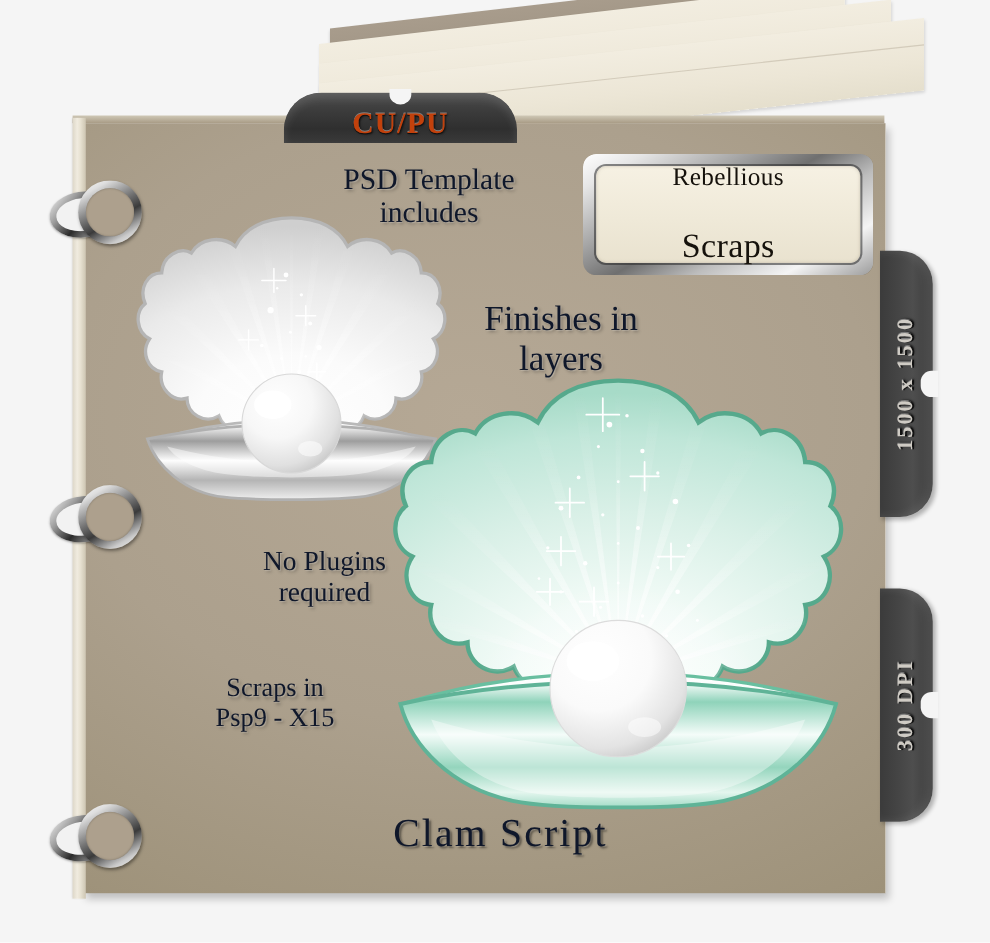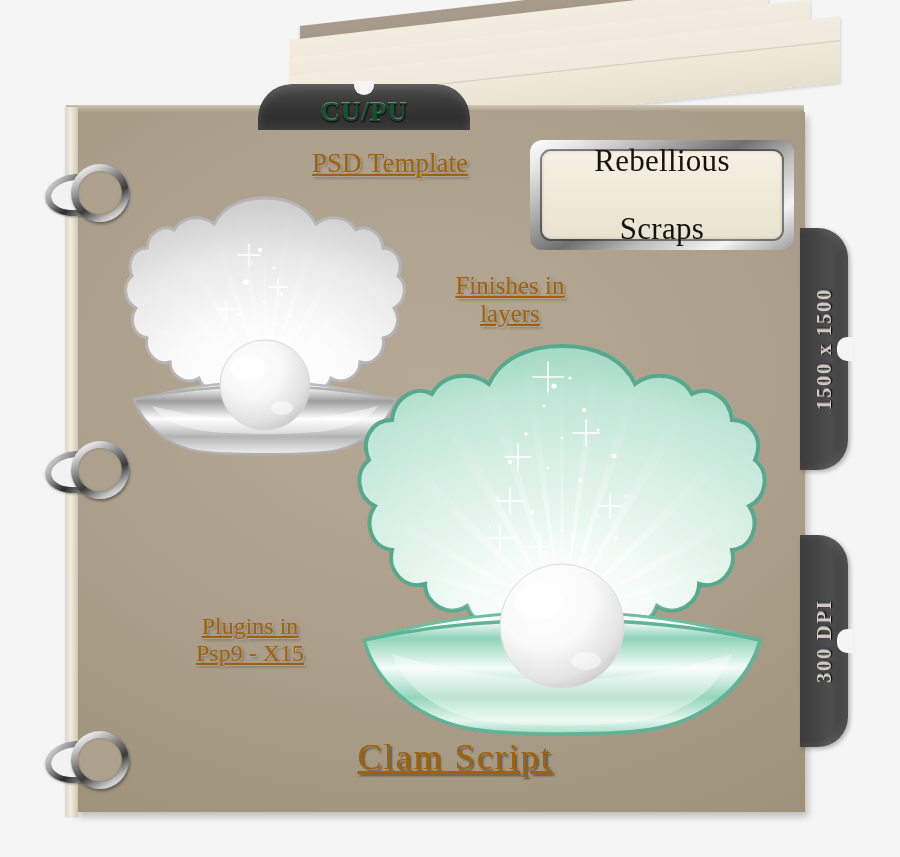--- a/index.html
+++ b/index.html
@@ -82,21 +82,21 @@
   #cupu .notch{
     position:absolute;left:50%;top:-3px;margin-left:-9px;width:18px;height:14px;
     background:#f5f5f5;
     border-radius:0 0 10px 10px;
     transform:scaleX(1.1);
   }
   #cupu .tab-label{
     position:absolute;inset:0;display:flex;align-items:flex-end;justify-content:center;
     padding-bottom:2px;
     font-family:"Liberation Serif",serif;font-weight:bold;font-size:27px;letter-spacing:1px;
-    color:#14532d;
+    color:#c2410c;
     text-shadow:0 1px 0 #111,0 -1px 0 #808080,1px 1px 2px rgba(0,0,0,.8);
   }
 
   
   .side-tab{position:absolute;left:800px;width:48px;z-index:25;}
   .side-tab .body{
     position:absolute;inset:0;
     background:linear-gradient(to right,#3b3b3b 0%,#454545 35%,#4e4e4e 62%,#3c3c3c 100%);
     border-radius:0 30px 30px 0;
     box-shadow:2px 2px 4px rgba(0,0,0,.28), inset -5px 0 9px rgba(255,255,255,.1);
@@ -127,32 +127,31 @@
       radial-gradient(circle 13px at 0 50%, transparent 12px, #000 12.5px),
       radial-gradient(circle 13px at 100% 50%, transparent 12px, #000 12.5px);
   }
   #plate .inner{
     position:absolute;left:12px;top:11px;right:12px;bottom:11px;
     background:linear-gradient(to bottom,#f6f1e3 0%,#efe9d8 55%,#e9e2cf 100%);
     border-radius:9px;
     box-shadow:inset 0 0 3px rgba(120,110,90,.35), 0 0 0 2px rgba(40,40,40,.55);
     display:flex;flex-direction:column;align-items:center;justify-content:center;
   }
-  #plate .line1{font-size:31px;color:#16120c;line-height:1.02;letter-spacing:.3px;}
+  #plate .line1{font-size:23px;color:#16120c;line-height:1.02;letter-spacing:.3px;}
   #plate .line2{font-size:31px;color:#16120c;line-height:1.05;letter-spacing:.3px;margin-top:36px;}
 
   
   .cover-text{
-    position:absolute;z-index:18;text-align:center;color:#a16207;
+    position:absolute;z-index:18;text-align:center;color:#0f172a;
     font-family:"Liberation Serif",serif;line-height:1.12;
     text-shadow:1px 1px 1px rgba(255,255,255,.22), 2px 2px 3px rgba(0,0,0,.3);
-    text-decoration:underline;
   }
   #t-psd{left:280px;top:148px;width:220px;font-size:27px;}
-  #t-finishes{left:415px;top:272px;width:190px;font-size:25px;}
+  #t-finishes{left:415px;top:272px;width:190px;font-size:32px;}
   #t-plugins{left:195px;top:497px;width:200px;font-size:25px;}
   #t-tested{left:145px;top:613px;width:210px;font-size:24px;text-align:center;}
   #t-title{
     left:255px;top:737px;width:400px;font-size:36px;letter-spacing:2px;
     text-shadow:2px 2px 2px rgba(0,0,0,.45),1px 1px 0 rgba(255,255,255,.15);
   }
 
   
   .shell{position:absolute;z-index:15;}
   .shell svg{display:block;overflow:visible;}
@@ -198,27 +197,32 @@
 
   <div id="plate">
     <div class="inner">
       <div class="line1">Rebellious</div>
       <div class="line2">Scraps</div>
     </div>
   </div>
 
   <div class="cover-text" id="t-psd">
     <div>PSD Template</div>
+    <div>includes</div>
   </div>
   <div class="cover-text" id="t-finishes">
     <div>Finishes in</div>
     <div>layers</div>
   </div>
+  <div class="cover-text" id="t-plugins">
+    <div>No Plugins</div>
+    <div>required</div>
+  </div>
   <div class="cover-text" id="t-tested">
-    <div>Plugins in</div>
+    <div>Scraps in</div>
     <div>Psp9 - X15</div>
   </div>
   <div class="cover-text" id="t-title">Clam  Script</div>
 
   <div class="shell" style="left:130px;top:190px;width:270px;height:265px;">
     <svg viewBox="0 0 270 265" width="270" height="265">
       <defs>
         <radialGradient id="sgTop" cx="50%" cy="96%" r="92%">
           <stop offset="0%" stop-color="#ffffff"></stop>
           <stop offset="34%" stop-color="#fbfbfb"></stop>

